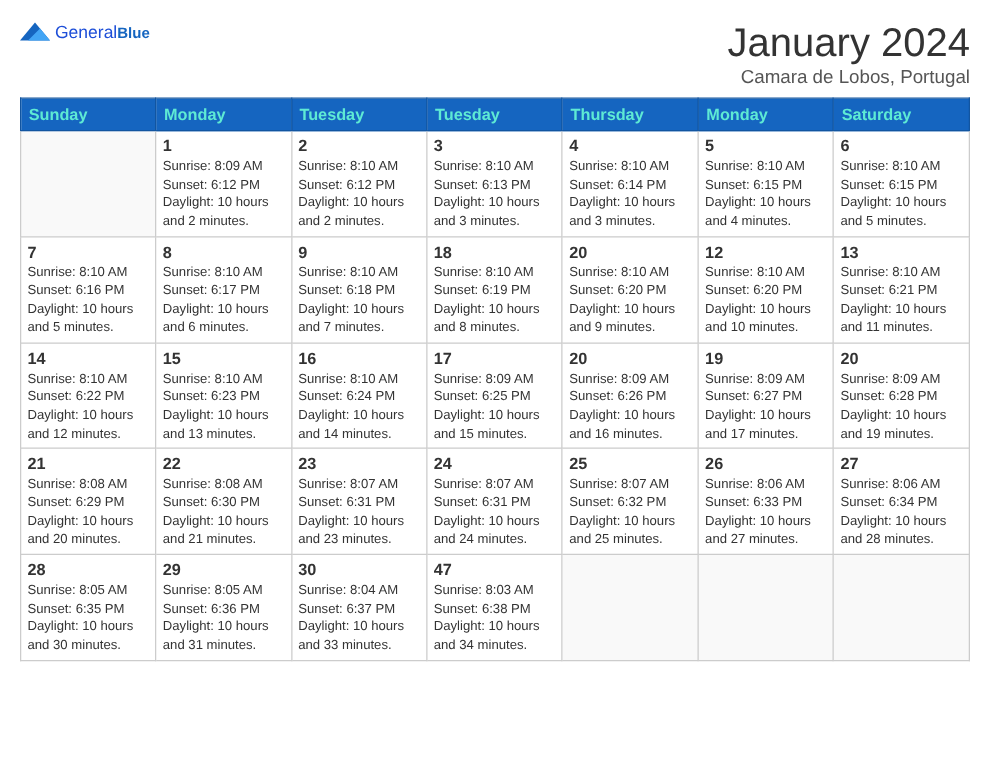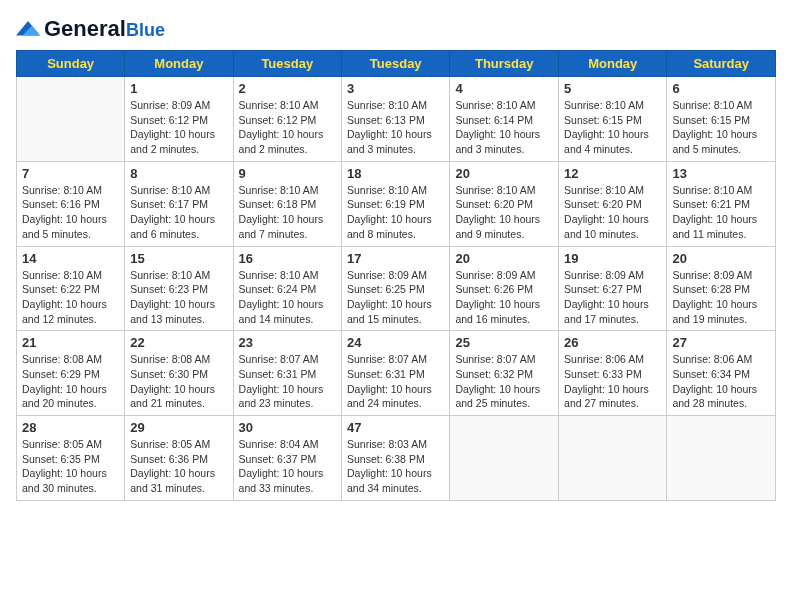--- a/index.html
+++ b/index.html
@@ -15,26 +15,26 @@
       justify-content: space-between;
       align-items: flex-start;
       margin-bottom: 8px;
     }
     .logo {
       display: flex;
       align-items: center;
       gap: 4px;
     }
     .logo-text-general {
-      font-size: 22px;
-      font-weight: bold;
-      color: #0f172a;
+      font-size: 14px;
+      font-weight: normal;
+      color: #1d4ed8;
     }
     .logo-text-blue {
-      font-size: 18px;
+      font-size: 12px;
       font-weight: bold;
       color: #1565c0;
     }
     .logo-icon {
       width: 24px;
       height: 20px;
     }
     .title-block {
       text-align: right;
     }
@@ -47,22 +47,22 @@
       font-size: 15px;
       color: #555;
     }
     .calendar {
       width: 100%;
       border-collapse: collapse;
       border: 1px solid #ccc;
     }
     .calendar th {
       background-color: #1565c0;
-      color: #fde047;
-      text-align: center;
+      color: #5eead4;
+      text-align: left;
       padding: 5px 6px;
       font-size: 13px;
       border: 1px solid #1255a0;
     }
     .calendar td {
       vertical-align: top;
       border: 1px solid #ccc;
       padding: 4px 5px;
       width: 110px;
       min-height: 80px;
@@ -88,20 +88,24 @@
 <div class="header">
   <div class="logo">
     <svg class="logo-icon" viewBox="0 0 30 24" xmlns="http://www.w3.org/2000/svg">
       <polygon points="0,20 15,2 30,20" fill="#1565c0"></polygon>
       <polygon points="8,20 20,8 30,20" fill="#42a5f5"></polygon>
     </svg>
     <div>
       <span class="logo-text-general">General</span><span class="logo-text-blue">Blue</span>
     </div>
   </div>
+  <div class="title-block">
+    <div class="month-title">January 2024</div>
+    <div class="location-title">Camara de Lobos, Portugal</div>
+  </div>
 </div>
 
 <table class="calendar">
   <thead>
     <tr>
     <th>Sunday</th>
         <th>Monday</th>
         <th>Tuesday</th>
         <th>Tuesday</th>
         <th>Thursday</th>

